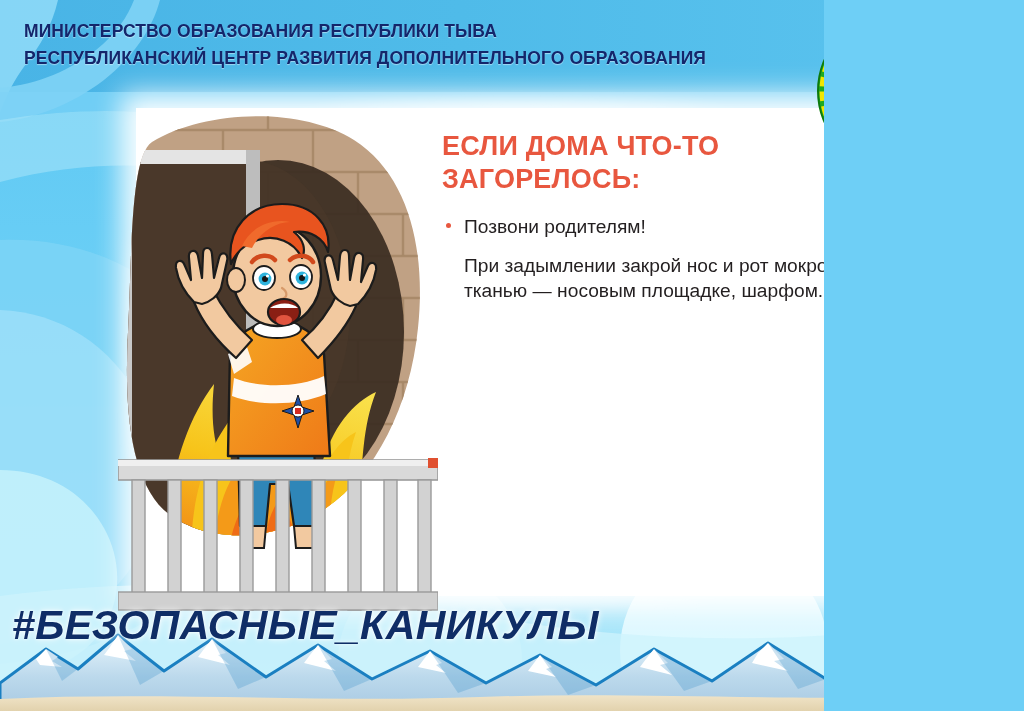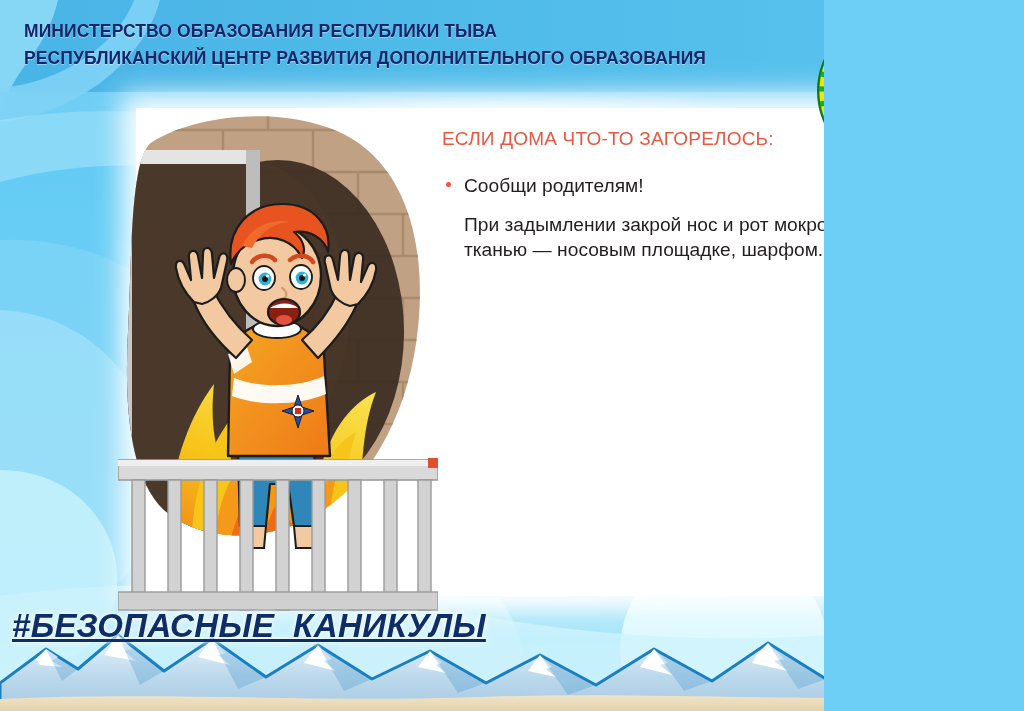--- a/index.html
+++ b/index.html
@@ -42,41 +42,40 @@
     background:radial-gradient(ellipse at center, rgba(255,255,255,.95) 55%, rgba(255,255,255,0) 78%);
     z-index:4;filter:blur(6px);
   }
 
   
   .illo{position:absolute;left:118px;top:96px;width:320px;height:520px;z-index:8;}
 
   
   .content{position:absolute;left:442px;top:122px;width:440px;z-index:10;}
   .title{
-    color:#e8573f;font-weight:normal;font-size:19px;line-height:33px;
-    letter-spacing:.2px;margin:0 0 18px 0;
+    color:#e8573f;font-weight:bold;font-size:27px;line-height:33px;
+    letter-spacing:.2px;margin:8px 0 18px 0;
   }
   .bullets{list-style:none;margin:0;padding:0;}
   .bullets li{
     position:relative;padding-left:22px;margin-bottom:13px;
     font-size:19.2px;line-height:25.5px;color:#231f20;
   }
   .bullets li .dot{
     position:absolute;left:4px;top:9px;width:5px;height:5px;
     border-radius:50%;background:#e8573f;
   }
   .bullets li.nodot{padding-left:22px;}
 
   
   .tags{position:absolute;left:12px;top:604px;z-index:15;}
   .tag{
-    color:#0f2d66;font-weight:bold;font-style:italic;font-size:33px;
+    color:#0f2d66;font-weight:bold;font-style:italic;font-size:41px;
     line-height:43px;letter-spacing:.4px;white-space:nowrap;
     text-shadow:0 0 7px rgba(255,255,255,.85), 0 0 3px rgba(255,255,255,.9);
-    text-decoration:underline;
   }
 
   
   .foreground{position:absolute;left:0;bottom:0;width:1024px;height:120px;z-index:12;pointer-events:none;}
   .monument{position:absolute;left:900px;top:318px;width:120px;height:300px;z-index:11;}
 </style>
 </head>
 <body>
 
 <div class="poster">
@@ -361,21 +360,21 @@
         </g>
         <rect x="0" y="496" width="320" height="18" fill="#d0d0d0" stroke="#9a9a9a" stroke-width="1.4"></rect>
         <rect x="310" y="362" width="10" height="10" fill="#e05030"></rect>
       </g>
     </svg>
   </div>
 
   <div class="content">
     <h1 class="title">ЕСЛИ ДОМА ЧТО-ТО ЗАГОРЕЛОСЬ:</h1>
     <ul class="bullets">
-      <li><span class="dot"></span><span>Сообщи родителям!</span></li>
+      <li><span class="dot"></span><span>Позвони родителям!</span></li>
       <li class="nodot"><span>При задымлении закрой нос и рот мокрой тканью — носовым площадке, шарфом.</span></li>
     </ul>
   </div>
 
   <div class="monument">
     <svg width="120" height="300" viewBox="0 0 120 300">
       <g fill="#1f7fc4">
         <path d="M56,22 L58,6 L72,12 L58,18 Z"></path>
         <rect x="55" y="14" width="4" height="152"></rect>
         <path d="M57,166 C40,168 30,182 30,198 C30,216 42,228 57,230 L60,230 C75,228 87,216 87,198 C87,182 77,168 60,166 Z"></path>

